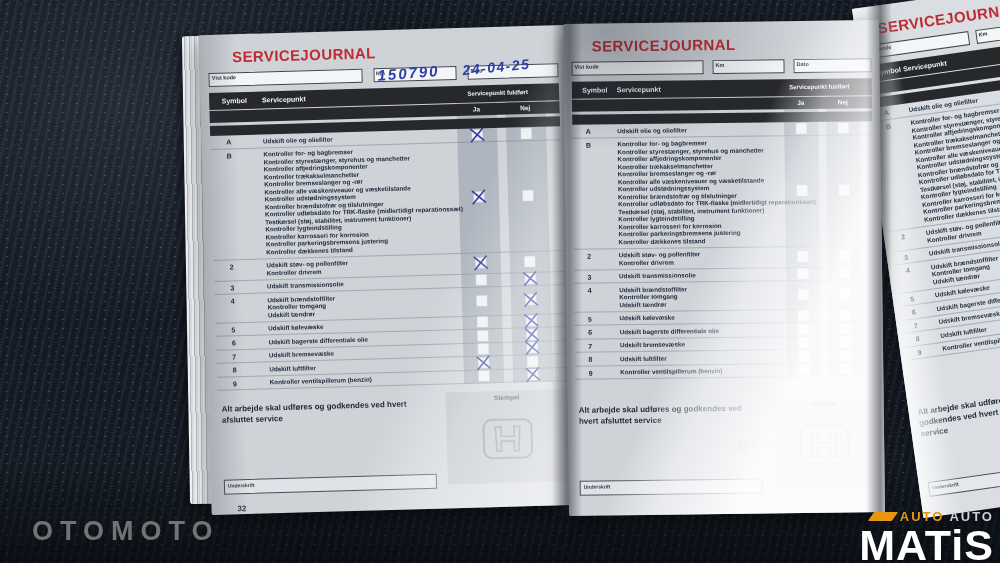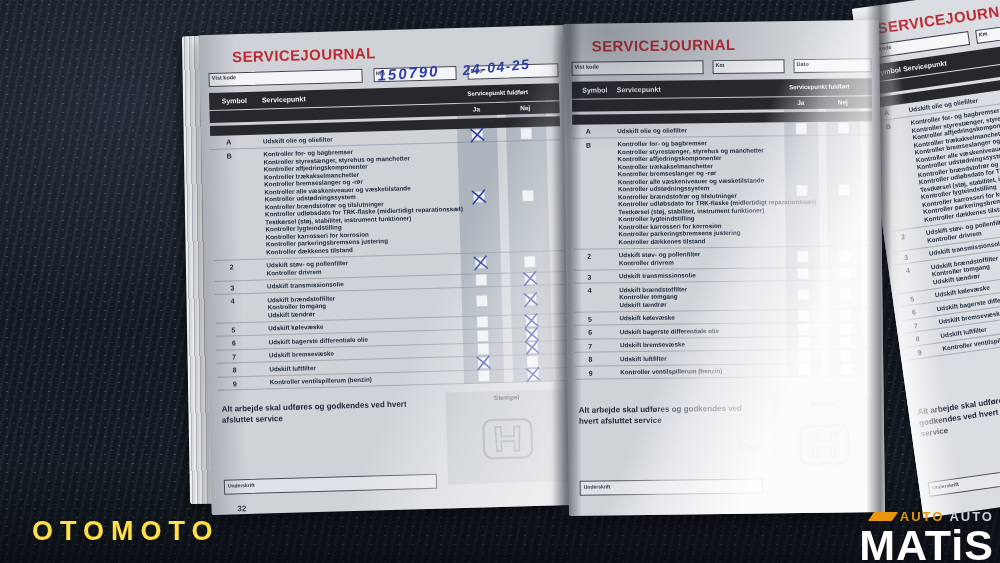--- a/index.html
+++ b/index.html
@@ -101,21 +101,21 @@
   .honda-ghost { position:absolute; left:50%; top:52%; transform:translate(-50%,-50%);
     width:52px; height:44px; color:rgba(95,105,125,.55); }
   .ghost-num { position:absolute; left:-34%; top:42px; font-size:11px; font-weight:bold;
     color:rgba(120,130,150,.3); letter-spacing:1px; }
   .underskrift { position:absolute; left:3.5%; bottom:20px; width:58%; height:15px;
     border:1px solid #4a4f57; background:rgba(240,242,244,.5); }
   .underskrift .ulabel { position:absolute; left:3px; top:2px; font-size:5px; font-weight:bold; color:#33373e; }
   .pagenum { position:absolute; left:7%; bottom:1px; font-size:8px; font-weight:bold; color:#3b414c; }
 
   
-  .otomoto { position:absolute; left:32px; top:516px; z-index:10; color:#fde047;
+  .otomoto { position:absolute; left:32px; top:516px; z-index:10; color:#737373;
     font-size:27px; font-weight:800; letter-spacing:7px; }
   .matis { position:absolute; right:6px; top:490px; z-index:10; text-align:right; line-height:1;margin-top:20px; }
   .matis .top { display:flex; align-items:center; justify-content:flex-end; gap:5px;
     font-size:13px; font-weight:bold; letter-spacing:2px; }
   .matis .swoosh { display:inline-block; width:24px; height:9px; background:#e8960f;
     transform:skewX(-35deg); border-radius:1px; }
   .matis .auto  { color:#e8960f; }
   .matis .komis { color:#cdd2d9; }
   .matis .main { font-size:43px; font-weight:800; color:#ffffff; letter-spacing:1px; margin-top:1px; }
 </style>

